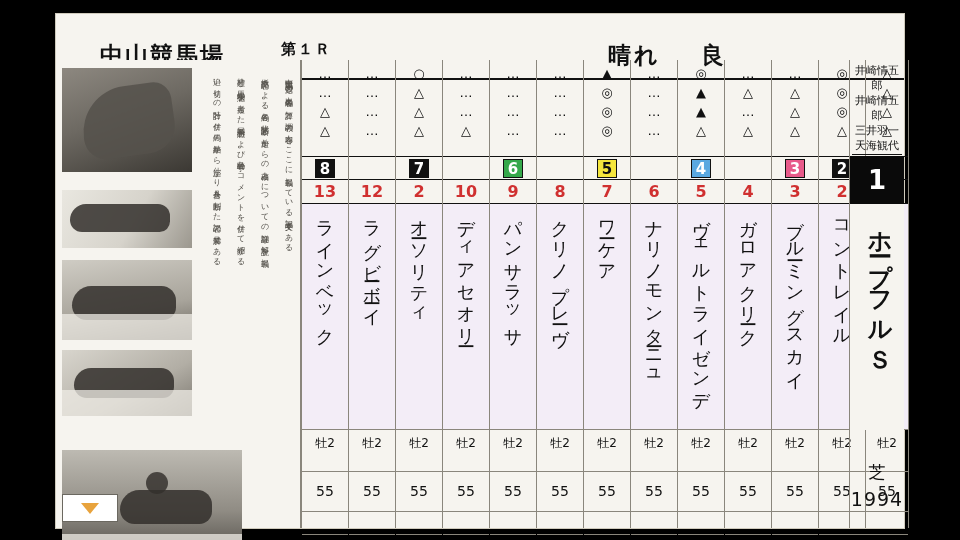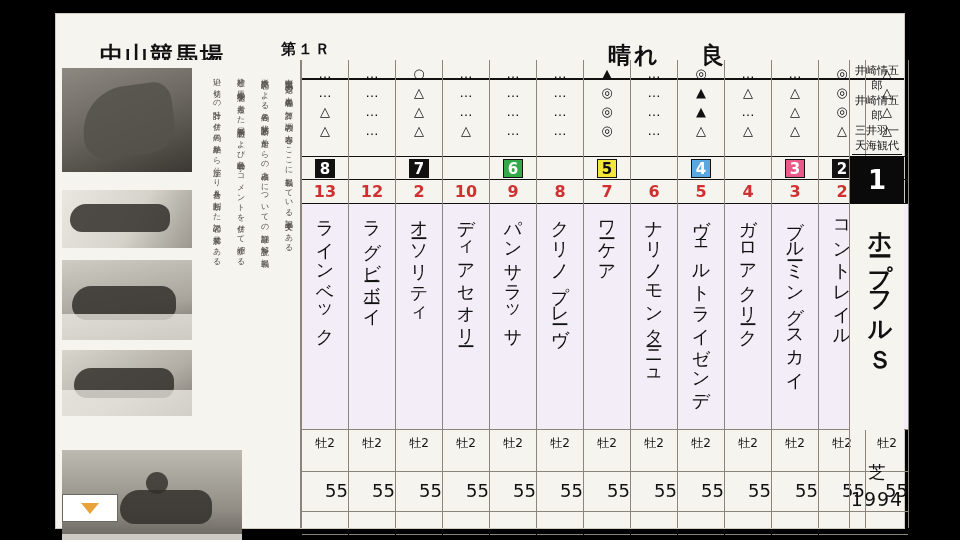--- a/index.html
+++ b/index.html
@@ -32,21 +32,21 @@
   .tbl{position:absolute;left:245px;top:46px;width:603px;height:468px;}
   .col{position:absolute;top:0;width:47px;height:468px;border-left:1px solid #8a867c;box-sizing:border-box;}
   .mk{position:absolute;left:0;top:0;width:100%;height:96px;text-align:center;font-size:13px;line-height:19px;color:#111;padding-top:4px;box-sizing:border-box;}
   .numrow{position:absolute;left:0;top:96px;width:100%;height:24px;border-top:1px solid #111;border-bottom:1px solid #111;box-sizing:border-box;}
   .waku{position:absolute;left:50%;top:2px;margin-left:-10px;width:20px;height:19px;line-height:19px;text-align:center;font-size:15px;font-weight:bold;border:1px solid #111;box-sizing:border-box;}
   .umarow{position:absolute;left:0;top:120px;width:100%;height:24px;border-bottom:1px solid #111;box-sizing:border-box;display:flex;}
   .uma{flex:1;text-align:center;font-size:16px;font-weight:bold;line-height:23px;color:#d03030;}
   .name{position:absolute;left:0;top:144px;width:100%;height:226px;background:#f3edf7;border-bottom:1px solid #8a867c;box-sizing:border-box;}
   .name span{position:absolute;left:50%;margin-left:-11px;top:4px;writing-mode:vertical-rl;font-size:18px;letter-spacing:1px;line-height:22px;color:#111;height:218px;}
   .sexage{position:absolute;left:0;top:370px;width:100%;height:42px;border-bottom:1px solid #8a867c;box-sizing:border-box;text-align:center;font-size:12px;line-height:14px;padding-top:6px;color:#111;}
-  .kin{position:absolute;left:0;top:412px;width:100%;height:40px;border-bottom:1px solid #8a867c;box-sizing:border-box;text-align:right;font-size:18px;line-height:38px;color:#111;}
+  .kin{position:absolute;left:0;top:412px;width:100%;height:40px;border-bottom:1px solid #8a867c;box-sizing:border-box;text-align:center;font-size:14px;line-height:38px;color:#111;}
   .blank{position:absolute;left:0;top:452px;width:100%;height:22px;}
   .odds{position:absolute;left:0;top:474px;width:100%;height:22px;border-top:1px solid #8a867c;border-bottom:1px solid #8a867c;box-sizing:border-box;text-align:center;font-size:13px;line-height:21px;color:#111;}
   
   .rcol{position:absolute;left:548px;top:0;width:55px;height:468px;border-left:1px solid #8a867c;box-sizing:border-box;}
   .critics{position:absolute;left:0;top:0;width:100%;height:96px;font-size:11px;line-height:15px;color:#111;padding:3px 2px 0 2px;box-sizing:border-box;text-align:center;}
   .critics .line{border-bottom:0;}
   .critics .hon{border-top:1px solid #111;margin-top:1px;padding-top:1px;letter-spacing:3px;}
   .blackbox{position:absolute;left:0;top:96px;width:100%;height:48px;background:#0a0a0a;color:#fff;text-align:center;font-size:26px;font-weight:bold;line-height:48px;}
   .racename{position:absolute;left:0;top:144px;width:100%;height:226px;background:#f6f4ef;border-bottom:0;}
   .racename span{position:absolute;left:50%;margin-left:-13px;top:10px;writing-mode:vertical-rl;font-size:24px;font-weight:bold;letter-spacing:2px;color:#111;}

